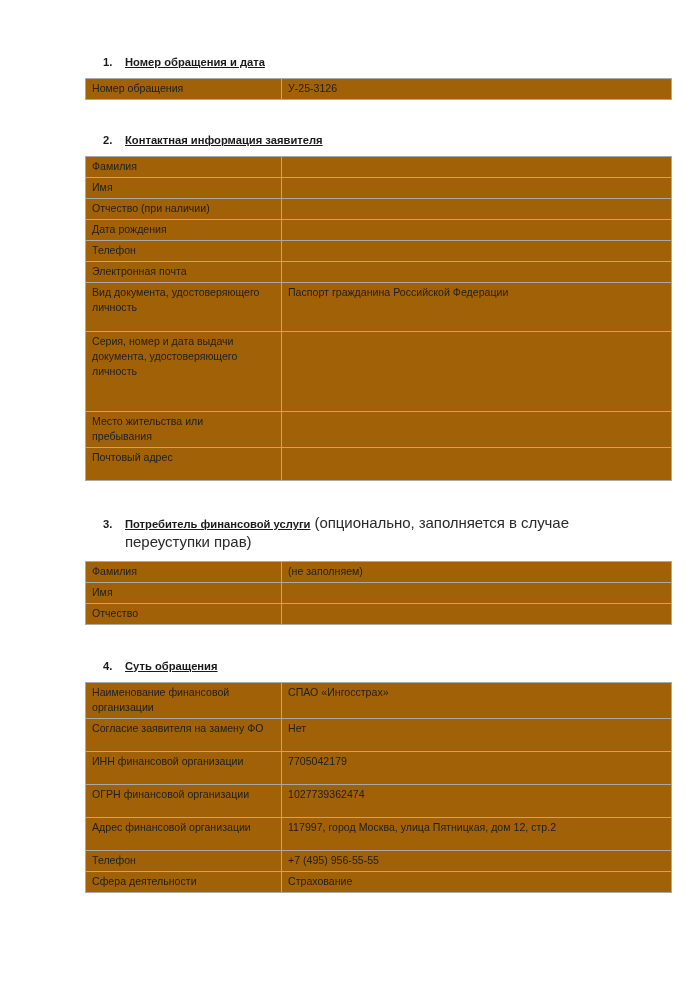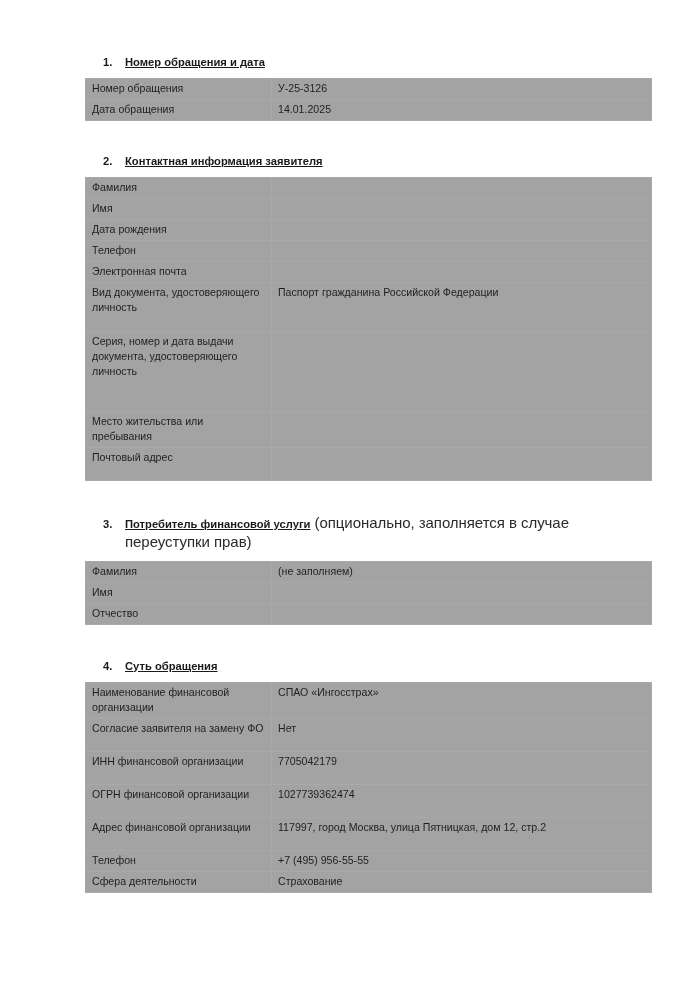--- a/index.html
+++ b/index.html
@@ -57,26 +57,26 @@
 
   
   table.form-table {
     border-collapse: collapse;
     width: 541px;
     table-layout: fixed;
     margin: 0;
   }
   table.form-table td {
     border: 1px solid #a9a9a9;
-    padding: 2px 6px 3px 6px;
+    padding: 2px 16px 3px 6px;
     font-size: 10.6px;
     line-height: 1.42;
     vertical-align: top;
     color: #1f1f1f;
-    background: #a3a3a3;
+    background: #a16207;
     word-wrap: break-word;
   }
   td.label-cell {
     width: 173px;
   }
   td.value-cell {
     width: 367px;
   }
   
   tr.h1 td { height: 12px; }
@@ -97,41 +97,41 @@
         <div class="section-heading">
           <span class="section-number">1.</span>
           <span><span class="section-title">Номер обращения и дата</span></span>
         </div>
         <table class="form-table">
           <tbody>
             <tr class="h1">
               <td class="label-cell">Номер обращения</td>
               <td class="value-cell">У-25-3126</td>
             </tr>
-            <tr class="h1">
-              <td class="label-cell">Дата обращения</td>
-              <td class="value-cell">14.01.2025</td>
-            </tr>
           </tbody>
         </table>
       </div>
       <div class="gap-after-table-1"></div>
       <div class="section">
         <div class="section-heading">
           <span class="section-number">2.</span>
           <span><span class="section-title">Контактная информация заявителя</span></span>
         </div>
         <table class="form-table">
           <tbody>
             <tr class="h1">
               <td class="label-cell">Фамилия</td>
               <td class="value-cell"></td>
             </tr>
             <tr class="h1">
               <td class="label-cell">Имя</td>
+              <td class="value-cell"></td>
+            </tr>
+            <tr class="h1">
+              <td class="label-cell">Отчество (при наличии)</td>
               <td class="value-cell"></td>
             </tr>
             <tr class="h1">
               <td class="label-cell">Дата рождения</td>
               <td class="value-cell"></td>
             </tr>
             <tr class="h1">
               <td class="label-cell">Телефон</td>
               <td class="value-cell"></td>
             </tr>

